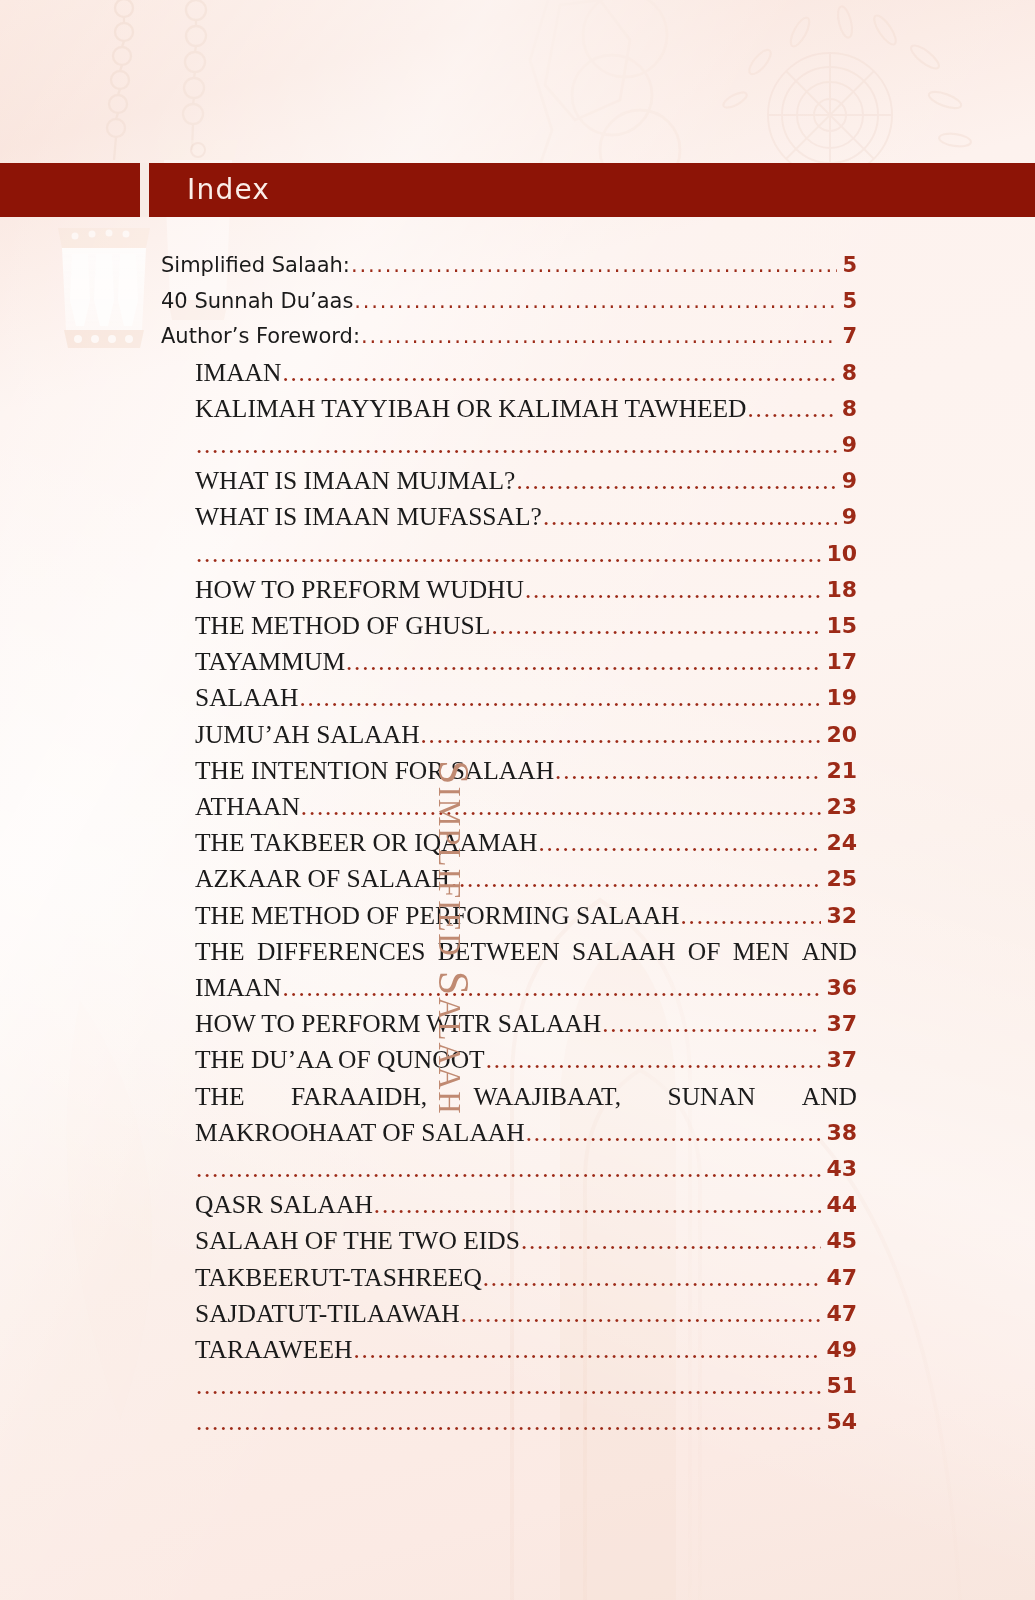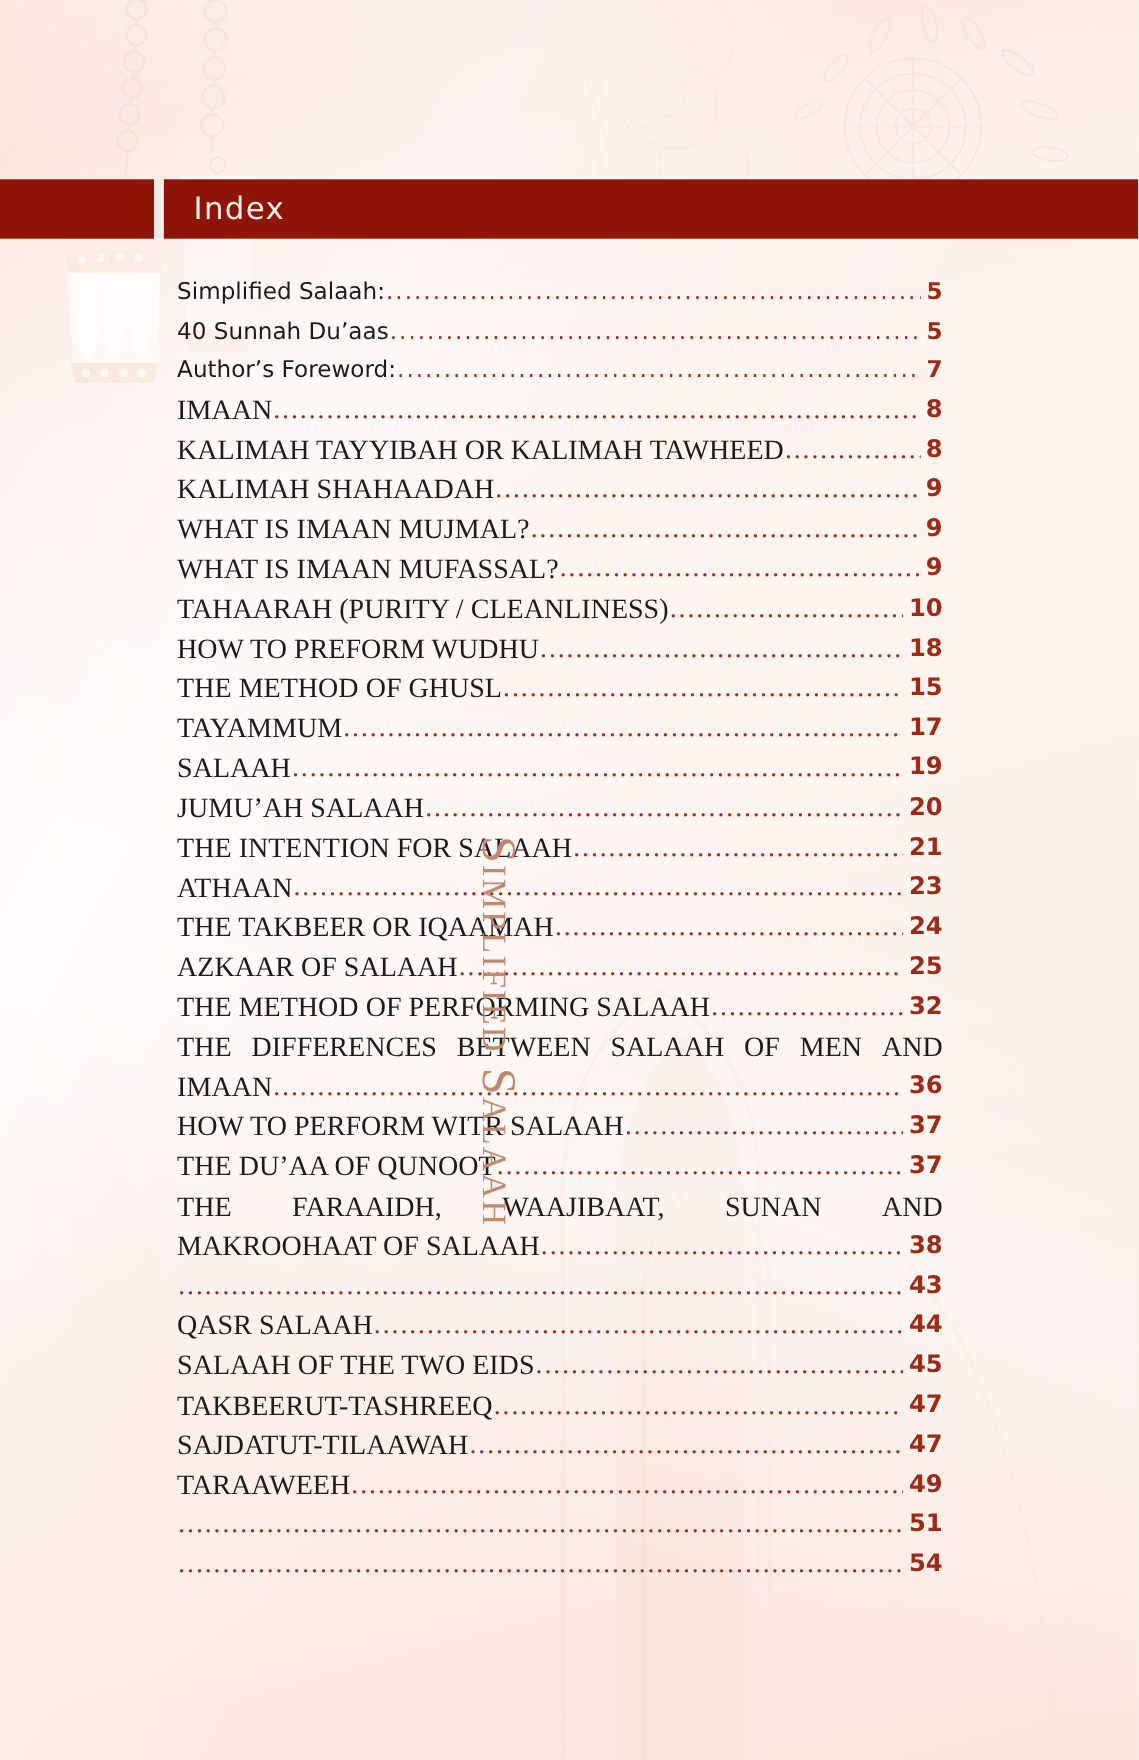--- a/index.html
+++ b/index.html
@@ -83,21 +83,21 @@
   .band-right {
     position: absolute;
     left: 149px;
     top: 0;
     width: 886px;
     height: 54px;
     background: #8d1406;
   }
   .header-title {
     position: absolute;
-    left: 176px;
+    left: 187px;
     top: 164px;
     font-family: "DejaVu Sans", sans-serif;
     font-size: 28px;
     font-weight: 400;
     letter-spacing: 1.2px;
     color: #fbeee9;
     line-height: 52px;
   }
 
   
@@ -112,20 +112,21 @@
     position: relative;
     color: #1b1b1b;
     margin: 0;
   }
 
   
   .toc-entry.serif {
     font-family: "Liberation Serif", serif;
     font-size: 25.5px;
     line-height: 36.2px;
+    margin-left: 34px;
   }
   
   .toc-entry.sans {
     font-family: "DejaVu Sans", sans-serif;
     font-size: 21px;
     line-height: 35.5px;
   }
 
   
   .row {
@@ -348,42 +349,40 @@
       </div>
       <div class="toc-entry serif">
         <div class="row">
           <span class="title">KALIMAH TAYYIBAH OR KALIMAH TAWHEED</span>
           <span class="leader">............................................................................................................................................</span>
           <span class="pageno">8</span>
         </div>
       </div>
       <div class="toc-entry serif">
         <div class="row">
-          <span class="title">KALIMAH SHAHAADAH</span>
           <span class="leader">............................................................................................................................................</span>
           <span class="pageno">9</span>
         </div>
       </div>
       <div class="toc-entry serif">
         <div class="row">
           <span class="title">WHAT IS IMAAN MUJMAL?</span>
           <span class="leader">............................................................................................................................................</span>
           <span class="pageno">9</span>
         </div>
       </div>
       <div class="toc-entry serif">
         <div class="row">
           <span class="title">WHAT IS IMAAN MUFASSAL?</span>
           <span class="leader">............................................................................................................................................</span>
           <span class="pageno">9</span>
         </div>
       </div>
       <div class="toc-entry serif">
         <div class="row">
-          <span class="title">TAHAARAH (PURITY / CLEANLINESS)</span>
           <span class="leader">............................................................................................................................................</span>
           <span class="pageno">10</span>
         </div>
       </div>
       <div class="toc-entry serif">
         <div class="row">
           <span class="title">HOW TO PREFORM WUDHU</span>
           <span class="leader">............................................................................................................................................</span>
           <span class="pageno">18</span>
         </div>

